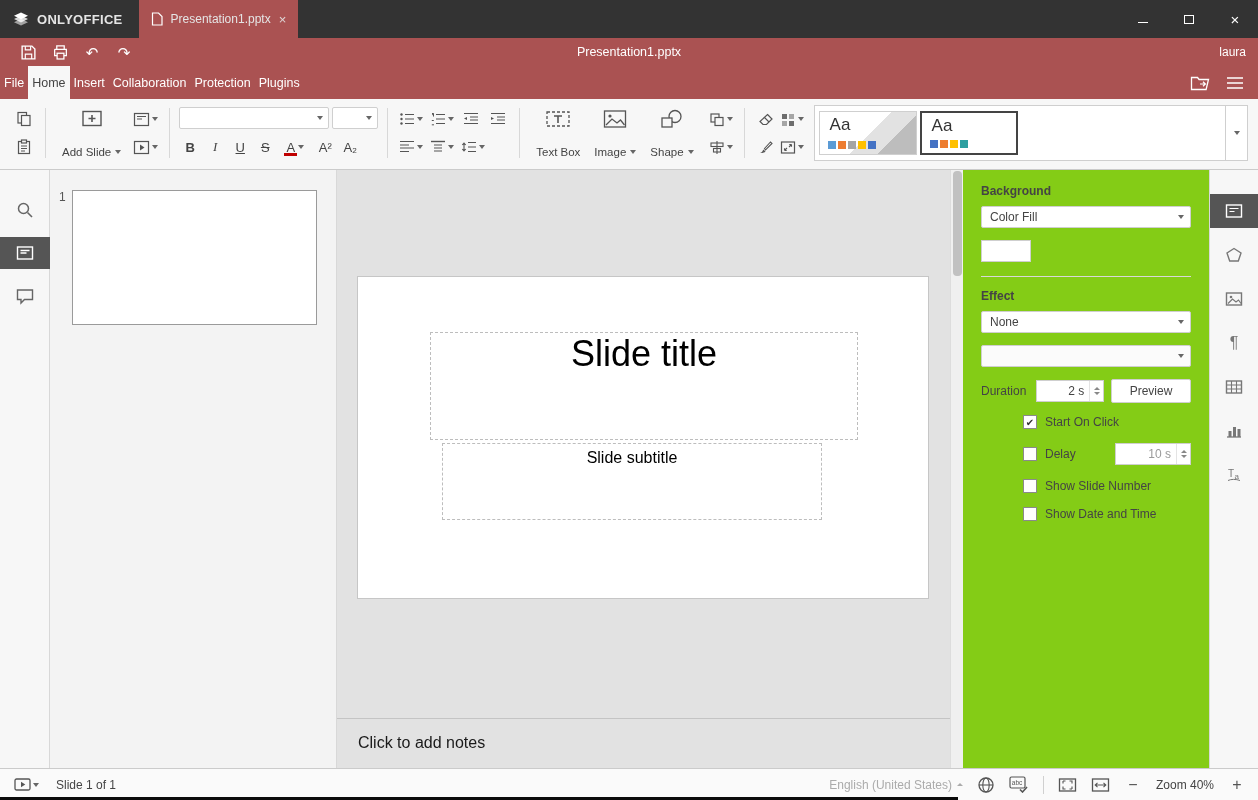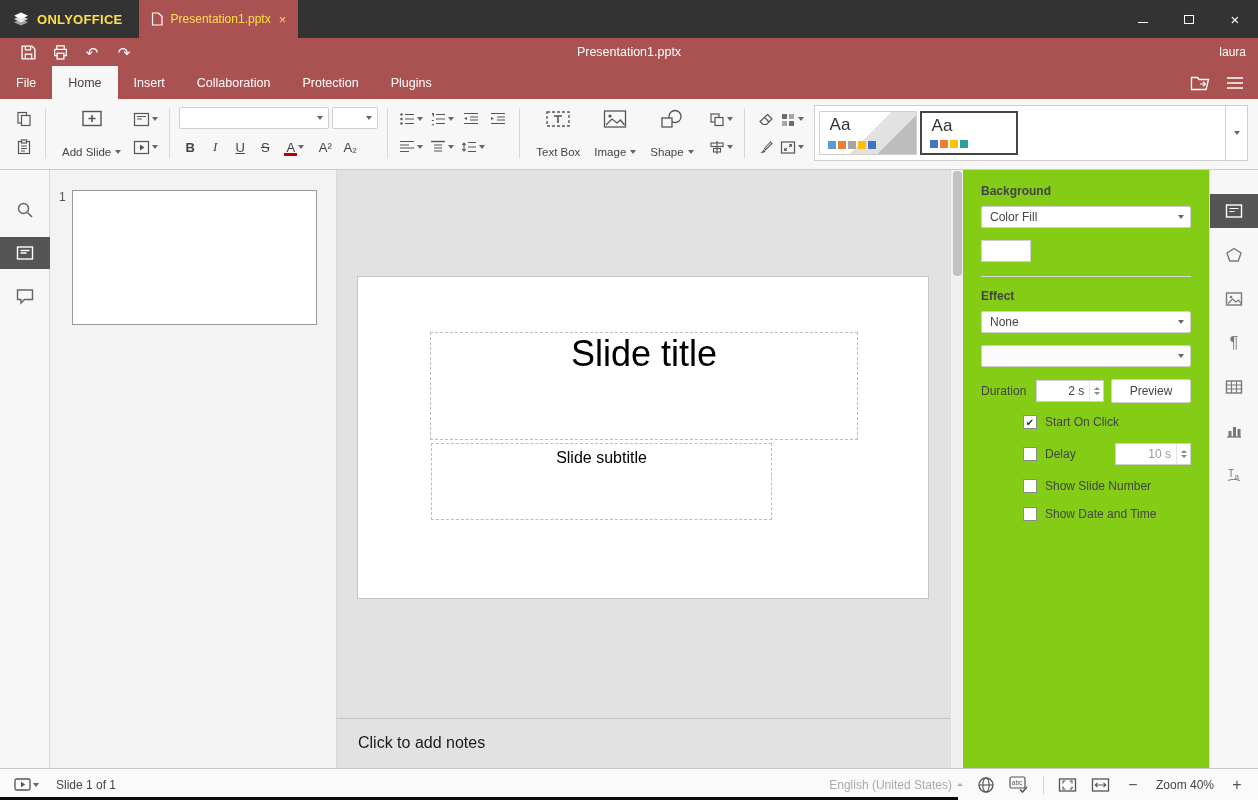--- a/index.html
+++ b/index.html
@@ -2,21 +2,21 @@
 <html><head>
 <meta charset="utf-8">
 <style>
   * { margin:0; padding:0; box-sizing:border-box; }
   html,body { width:1258px; height:800px; }
   body { font-family:"Liberation Sans","DejaVu Sans",sans-serif; background:#fff; overflow:hidden; color:#444; }
   svg { display:block; }
   #app { position:relative; width:1258px; height:800px; background:#fff; }
 
   
-  #titlebar { position:absolute; top:0; left:0; right:0; height:38px; background:#333333; display:flex; align-items:stretch; color:#fde047; }
+  #titlebar { position:absolute; top:0; left:0; right:0; height:38px; background:#333333; display:flex; align-items:stretch; color:#e5e5e5; }
   .logo { display:flex; align-items:center; gap:7px; padding:0 16px 0 12px; }
   .logo-text { font-size:13px; font-weight:bold; letter-spacing:.3px; }
   .doc-tab { display:flex; align-items:center; gap:8px; background:#aa5252; padding:0 12px; min-width:152px; }
   .doc-tab .tab-label { font-size:12px; }
   .tab-close { font-size:13px; opacity:.9; cursor:default; }
   .tab-close::before { content:"×"; }
   .win-controls { margin-left:auto; display:flex; align-items:stretch; }
   .win-btn { width:46px; display:flex; align-items:center; justify-content:center; }
   .wmin { width:10px; height:1px; background:#fff; margin-top:7px; }
   .wmax { width:10px; height:9px; border:1px solid #fff; }
@@ -27,21 +27,21 @@
   #quickbar { position:absolute; top:38px; left:0; right:0; height:28px; background:#aa5252; display:flex; align-items:center; padding:0 12px; color:#fff; }
   .qb-btn { width:32px; height:24px; display:flex; align-items:center; justify-content:center; }
   .arrow-glyph { font-size:15px; line-height:1; }
   .undo-g::before { content:"↶"; }
   .redo-g::before { content:"↷"; }
   .qb-title { position:absolute; left:0; right:0; text-align:center; font-size:12.5px; pointer-events:none; }
   .qb-user { margin-left:auto; font-size:12px; z-index:1; }
 
   
   #menubar { position:absolute; top:66px; left:0; right:0; height:33px; background:#aa5252; display:flex; align-items:stretch; color:#fff; }
-  .menu-tab { padding:0 16px; display:flex; align-items:center; font-size:12.5px; }
+  .menu-tab { padding:0 4px; display:flex; align-items:center; font-size:12.5px; }
   .menu-tab.active { background:#f7f7f7; color:#444; }
   .menu-right { margin-left:auto; display:flex; align-items:center; gap:16px; padding-right:14px; }
 
   
   #toolbar { position:absolute; top:99px; left:0; right:0; height:71px; background:#f7f7f7; border-bottom:1px solid #cbcbcb; display:flex; align-items:center; padding:4px 10px 6px 12px; }
   .sep { width:1px; align-self:stretch; background:#d8d8d8; margin:5px 9px; }
   .tb-col { display:flex; flex-direction:column; justify-content:space-between; height:56px; padding:2px 0; }
   .tb-row { display:flex; align-items:center; gap:3px; }
   .ibtn { height:24px; min-width:24px; display:flex; align-items:center; justify-content:center; border-radius:2px; color:#555; gap:2px; padding:0 2px; }
   .caret { width:0; height:0; border-left:3.5px solid transparent; border-right:3.5px solid transparent; border-top:4px solid #666; display:inline-block; }
@@ -77,21 +77,21 @@
   .side-btn.active { background:#555555; color:#fff; }
 
   #thumbs { width:287px; background:#f3f3f3; border-right:1px solid #d8d8d8; position:relative; }
   .thumb-num { position:absolute; left:9px; top:20px; font-size:12px; color:#555; }
   .thumb-card { position:absolute; left:22px; top:20px; width:245px; height:135px; background:#fff; border:1px solid #9a9a9a; }
 
   #canvas { flex:1; background:#e2e2e2; position:relative; }
   .slide { position:absolute; left:21px; top:107px; width:570px; height:321px; background:#fff; box-shadow:0 0 0 1px #c6c6c6; }
   .ph-title { position:absolute; left:72px; top:55px; width:428px; height:108px; border:1px dashed #bdbdbd; display:flex; justify-content:center; }
   .ph-title span { font-size:36px; color:#000; }
-  .ph-sub { position:absolute; left:73px; top:166px; width:341px; height:77px; border:1px dashed #bdbdbd; display:flex; justify-content:center; }
+  .ph-sub { position:absolute; left:84px; top:166px; width:380px; height:77px; border:1px dashed #bdbdbd; display:flex; justify-content:center; }
   .ph-sub span { font-size:16px; color:#000; margin-top:5px; }
   .notes-divider { position:absolute; left:0; right:13px; top:548px; height:1px; background:#c4c4c4; }
   .notes-text { position:absolute; left:21px; top:564px; font-size:16px; color:#1a1a1a; }
   .vscroll { position:absolute; right:0; top:0; bottom:0; width:13px; background:#f0f0f0; border-left:1px solid #ddd; }
   .vthumb { position:absolute; top:1px; left:2px; width:9px; height:105px; background:#c1c1c1; border-radius:4px; }
 
   
   #rightpanel { width:247px; background:#84cc16; border-right:1px solid #d8d8d8; padding:14px 18px 0 18px; font-size:12px; color:#444; }
   .rp-head { font-weight:bold; margin-bottom:8px; }
   .rp-select { height:22px; background:#fff; border:1px solid #cfcfcf; border-radius:2px; display:flex; align-items:center; margin-bottom:12px; }

